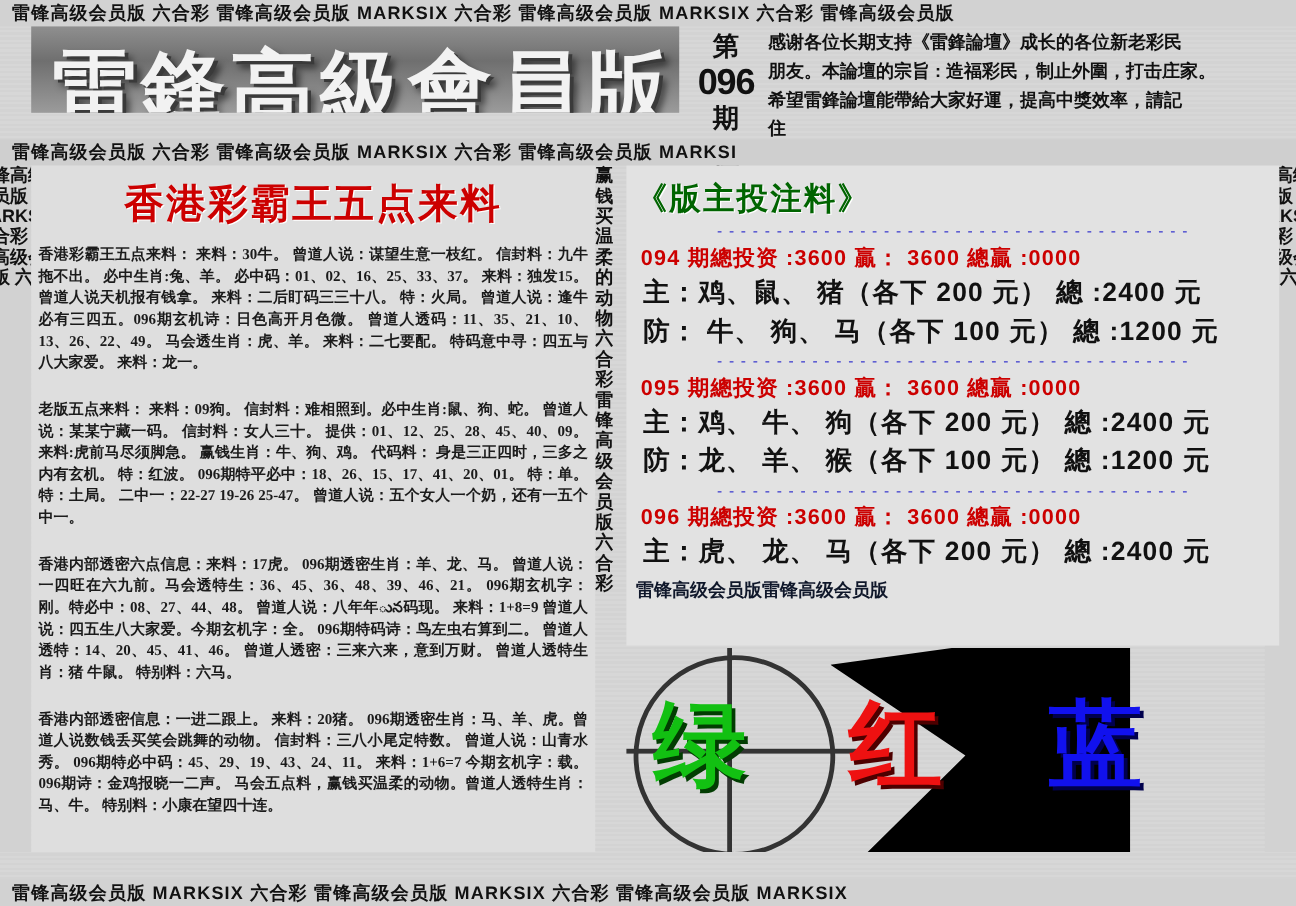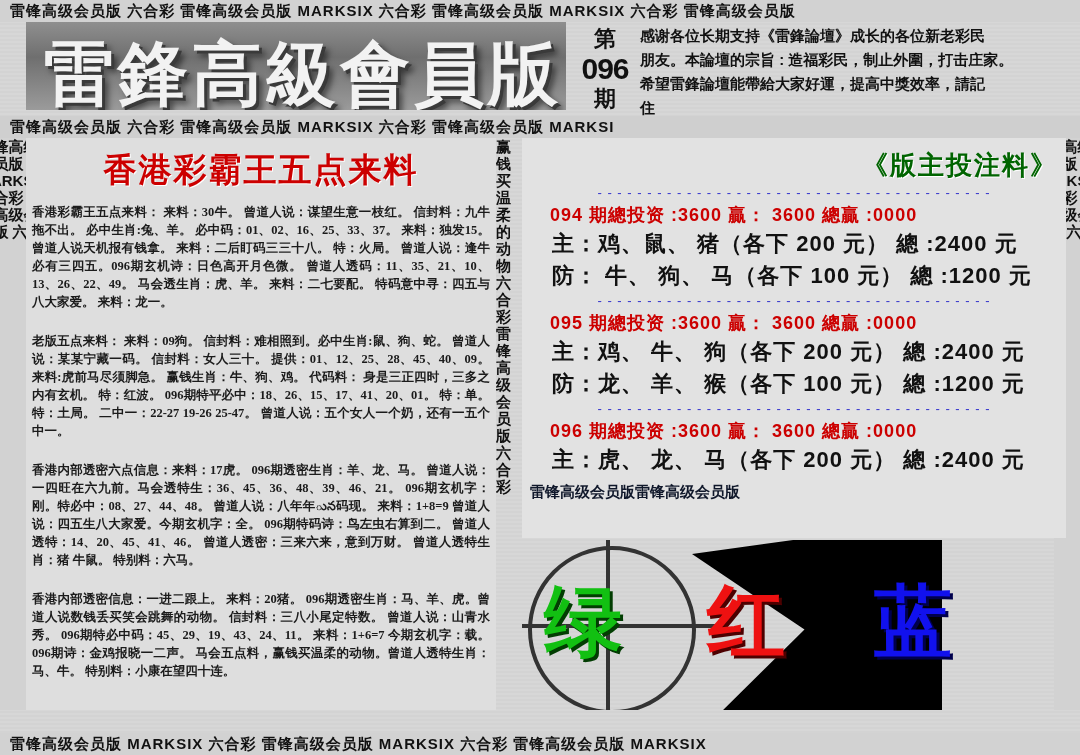--- a/index.html
+++ b/index.html
@@ -38,21 +38,21 @@
     font-size:15px;font-weight:bold;color:#111;
     display:flex;flex-direction:column;align-items:center;
     line-height:17px;overflow:hidden;background:#d2d2d2;
   }
   .vstrip.left{left:0;}
   .vstrip.right{left:1054px;}
   .vstrip.inner{left:496px;top:138px;height:572px;background:transparent;}
 
   
   .masthead{
-    position:absolute;left:26px;top:22px;width:540px;height:88px;
+    position:absolute;left:26px;top:22px;width:540px;height:72px;
     background:linear-gradient(180deg,#8f8f8f 0%,#6f6f6f 40%,#9b9b9b 100%);
     overflow:hidden;
   }
   .masthead .title{
     position:absolute;left:18px;top:6px;
     font-size:70px;font-weight:bold;color:#f2f2f2;
     letter-spacing:4px;
     text-shadow:3px 3px 0 #3a3a3a, 6px 6px 6px rgba(0,0,0,.55);
     font-family:"DejaVu Sans","Liberation Sans",sans-serif;
     white-space:nowrap;
@@ -92,29 +92,29 @@
   }
   .divider{height:1px;background:transparent;margin:6px 0;}
 
   
   .rightcol{
     position:absolute;left:522px;top:138px;width:544px;height:400px;
     background:#e2e2e2;
     box-sizing:border-box;padding:6px 8px;
   }
   .rc-title{
-    text-align:right;font-size:26px;font-weight:bold;color:#006400;
+    text-align:left;font-size:26px;font-weight:bold;color:#006400;
     letter-spacing:2px;margin:4px 0 2px 0;
     text-shadow:1px 1px 0 #fff;
   }
   .dash{
     color:#3333cc;font-size:13px;letter-spacing:1px;text-align:center;
     height:16px;overflow:hidden;white-space:nowrap;
   }
-  .grp{margin:2px 0 0 16px;}
+  .grp{margin:2px 0 0 0;}
   .grp .hd{
     color:#cc0000;font-size:18px;font-weight:bold;white-space:nowrap;
     letter-spacing:1px;margin:2px 0 2px 4px;
   }
   .grp .ln{
     color:#111;font-size:22px;font-weight:bold;white-space:nowrap;
     margin:2px 0 2px 6px;letter-spacing:1px;
   }
 
   

